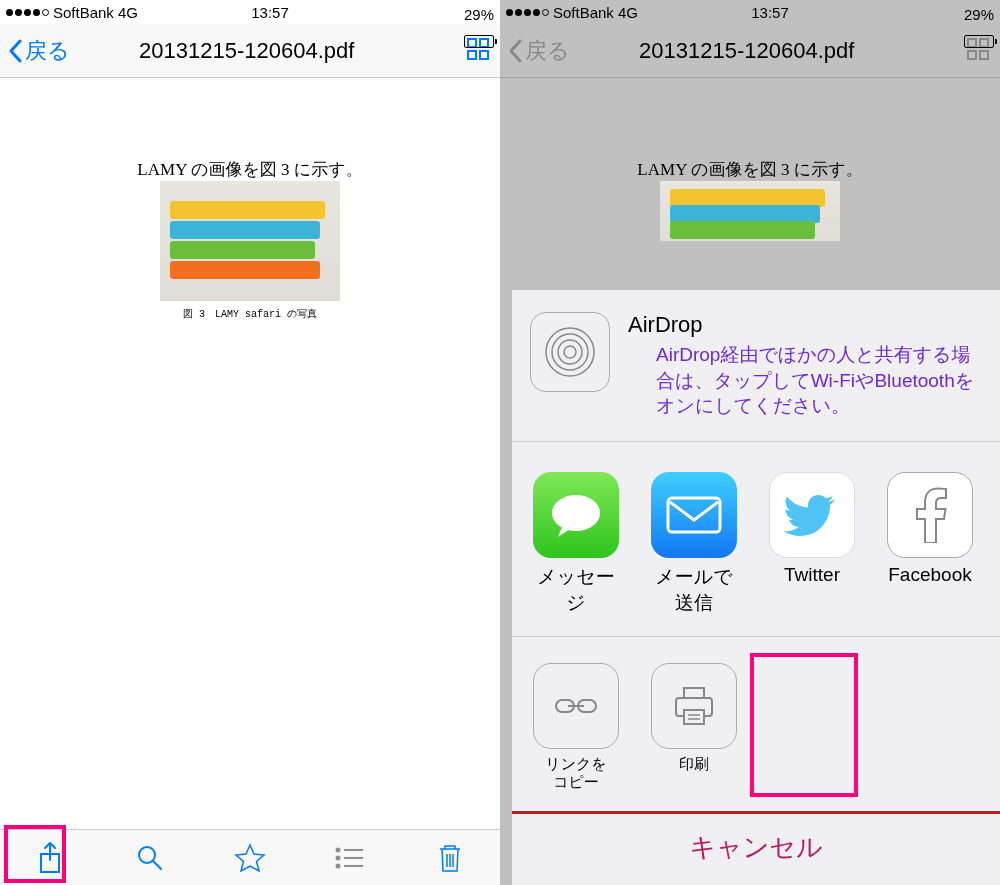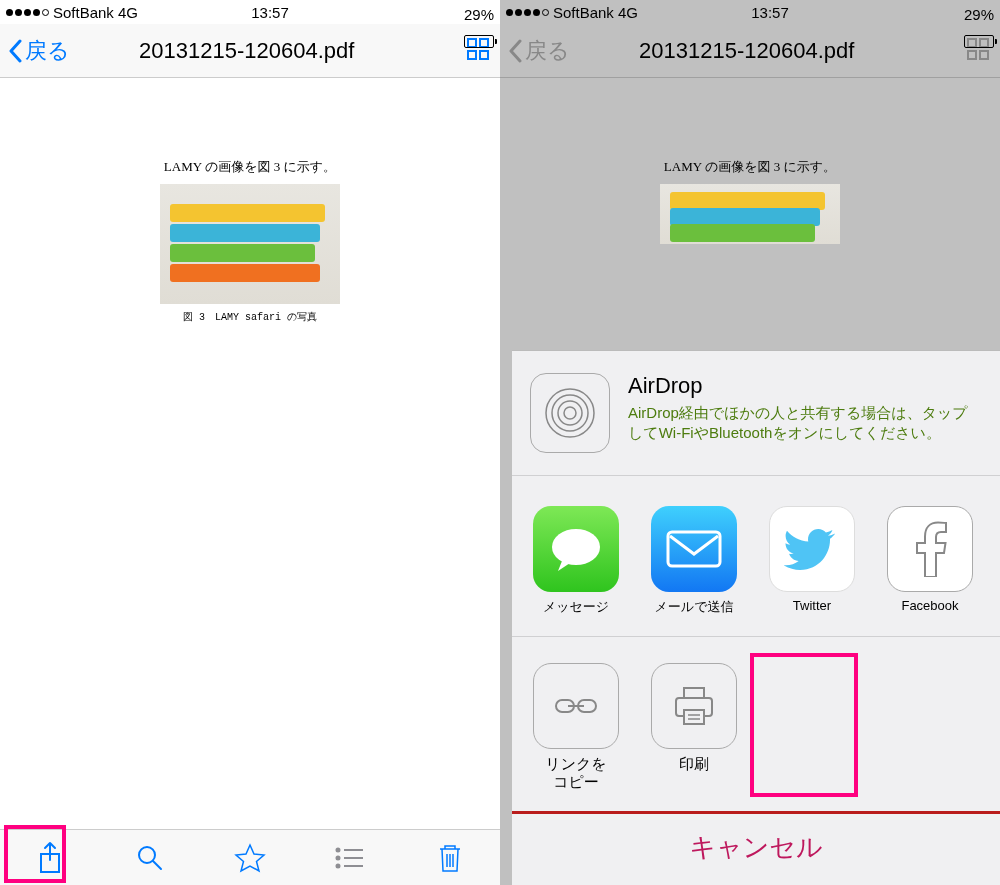--- a/index.html
+++ b/index.html
@@ -27,21 +27,21 @@
 .nav-bar.dimmed { background: #c0c0c0; border-bottom: 1px solid #a0a0a0; }
 .nav-back { display: flex; align-items: center; color: #007aff; font-size: 22px; }
 .nav-back.dimmed { color: #888; }
 .nav-title { flex: 1; text-align: center; font-size: 22px; font-weight: 400; margin-left: -40px; }
 .nav-grid { color: #007aff; }
 .nav-grid.dimmed { color: #888; }
 
 
 .content { flex: 1; background: #fff; height: calc(885px - 24px - 54px - 56px); display: flex; flex-direction: column; align-items: center; padding-top: 80px; }
 .content.dimmed { background: #c0c0c0; }
-.doc-text { font-size: 13px; font-family: serif; margin-bottom: 8px; }
+.doc-text { font-size: 17px; font-family: serif; }
 .doc-image { width: 180px; height: 120px; background: linear-gradient(180deg, #e8e6e0 0%, #e0ddd5 100%); position: relative; overflow: hidden; }
 .pen { position: absolute; height: 18px; border-radius: 3px; left: 10px; }
 .pen.yellow { background: #f4c430; width: 155px; top: 20px; }
 .pen.blue { background: #3bb4d8; width: 150px; top: 40px; }
 .pen.green { background: #6bbf3d; width: 145px; top: 60px; }
 .pen.orange { background: #f07020; width: 150px; top: 80px; }
 .doc-caption { font-size: 10px; font-family: Liberation Mono, monospace; margin-top: 6px; }
 
 
 .toolbar { position: absolute; bottom: 0; left: 0; right: 0; height: 56px; background: #f8f8f8; border-top: 1px solid #ccc; display: flex; align-items: center; justify-content: space-around; }
@@ -49,30 +49,30 @@
 
 
 .highlight { position: absolute; border: 4px solid #ff0080; pointer-events: none; }
 
 
 .share-sheet { position: absolute; bottom: 0; left: 12px; right: 0; background: #f0f0f2; border-top: 1px solid #bbb; }
 .airdrop-section { padding: 22px 18px; display: flex; gap: 18px; align-items: flex-start; border-bottom: 1px solid #d0d0d2; }
 .airdrop-icon { width: 80px; height: 80px; border: 1.5px solid #aaa; border-radius: 16px; display: flex; align-items: center; justify-content: center; flex-shrink: 0; }
 .airdrop-text { flex: 1; }
 .airdrop-title { font-size: 22px; font-weight: 500; margin-bottom: 4px; }
-.airdrop-desc { font-size: 15px; color: #4d7c0f; line-height: 1.35; }
+.airdrop-desc { font-size: 19px; color: #6d28d9; line-height: 1.35; margin-left: 28px; }
 
 .app-row { display: flex; gap: 26px; padding: 30px 18px 20px; border-bottom: 1px solid #d0d0d2; }
 .app-item { display: flex; flex-direction: column; align-items: center; gap: 6px; width: 92px; }
 .app-icon { width: 86px; height: 86px; border-radius: 18px; display: flex; align-items: center; justify-content: center; }
 .app-icon.messages { background: linear-gradient(180deg, #7ee856 0%, #2fc41e 100%); }
 .app-icon.mail { background: linear-gradient(180deg, #3fd0fd 0%, #1277f3 100%); }
 .app-icon.twitter { background: #fff; border: 1px solid #ddd; }
 .app-icon.facebook { background: #fff; border: 1.5px solid #aaa; }
-.app-label { font-size: 13px; text-align: center; }
+.app-label { font-size: 19px; text-align: center; }
 
 .action-row { display: flex; gap: 26px; padding: 26px 18px 20px; }
 .action-icon { width: 86px; height: 86px; border: 1.5px solid #aaa; border-radius: 18px; display: flex; align-items: center; justify-content: center; background: #f0f0f2; }
 .action-label { font-size: 15px; text-align: center; line-height: 1.2; }
 
 .cancel-btn { padding: 16px 0 20px; text-align: center; color: #be185d; font-size: 26px; font-weight: 300; border-top: 3px solid #b91c1c; }
 </style>
 </head>
 <body>
 

